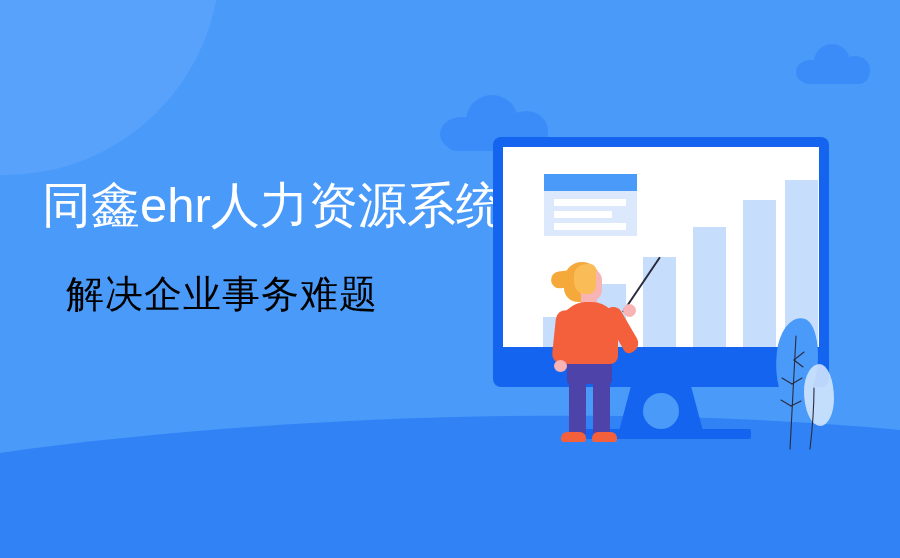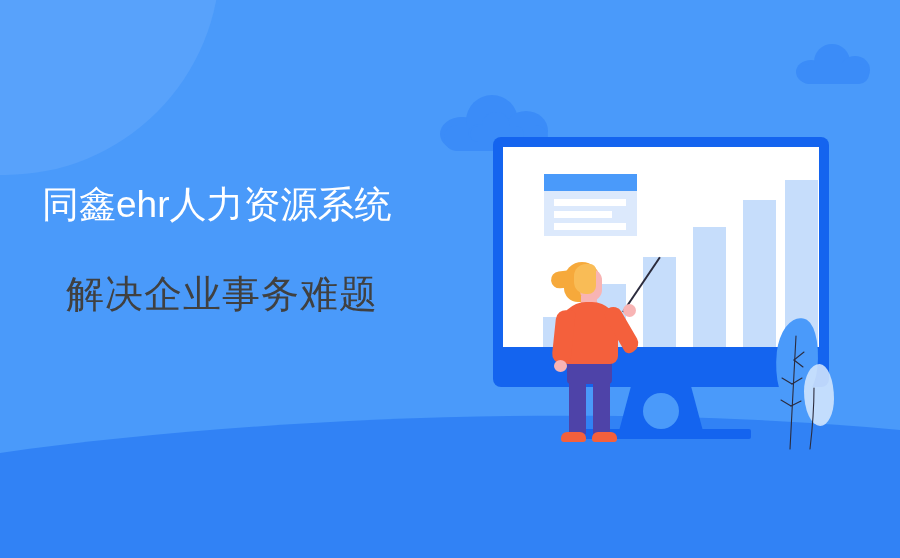--- a/index.html
+++ b/index.html
@@ -71,33 +71,33 @@
     position: absolute;
     left: 0;
     top: 0;
     width: 470px;
     height: 558px;
   }
   #headline {
     position: absolute;
     left: 42px;
     top: 180px;
-    font-size: 37px;
+    font-size: 49px;
     line-height: 50px;
     color: #ffffff;
     font-weight: normal;
     letter-spacing: 0px;
     white-space: nowrap;
   }
   #subline-1, #subline-2 {
     position: absolute;
     left: 66px;
     font-size: 38px;
     line-height: 52px;
-    color: #404040;
+    color: #000000;
     font-weight: normal;
     letter-spacing: 1px;
     white-space: nowrap;
   }
   #subline-1 { top: 268px; }
   #subline-2 { top: 322px; }
 
   
   #monitor {
     position: absolute;

